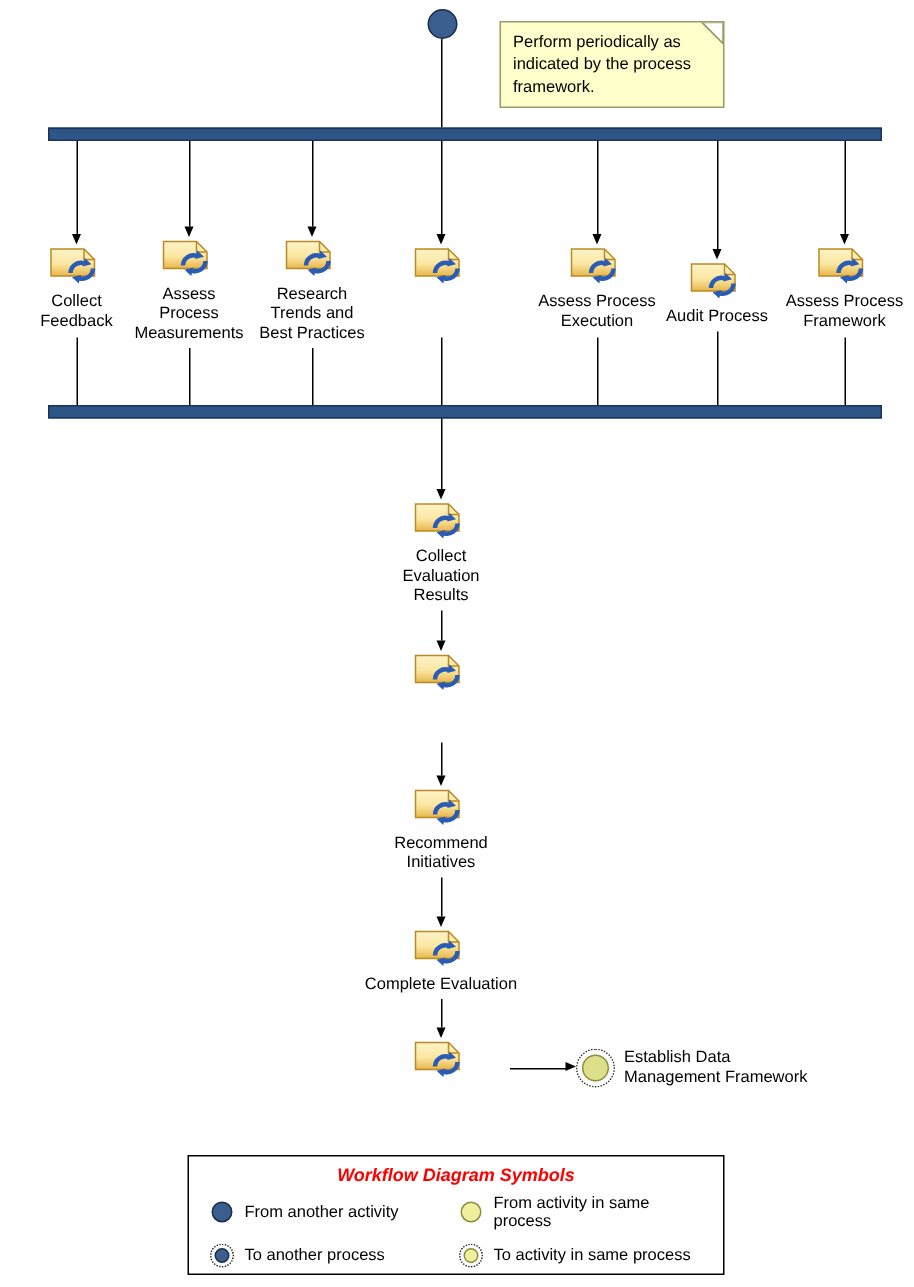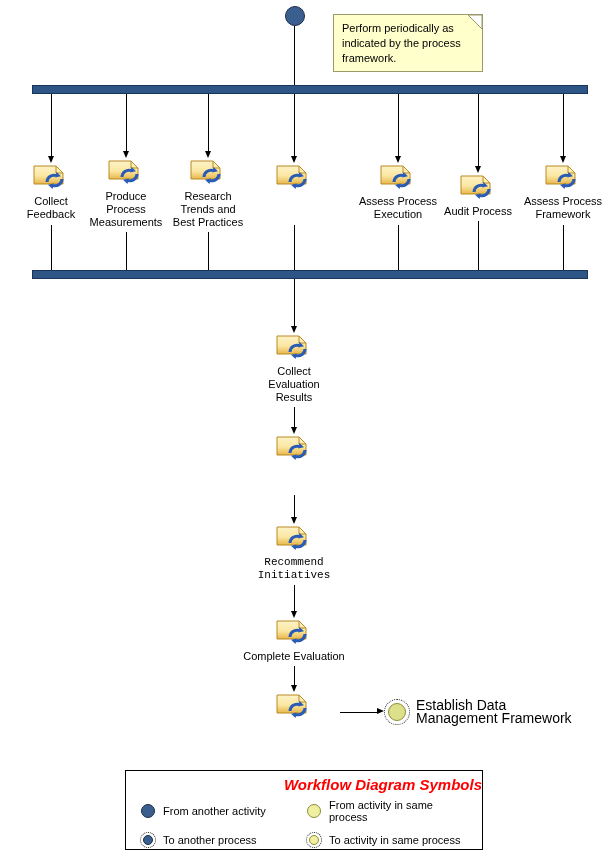--- a/index.html
+++ b/index.html
@@ -125,25 +125,25 @@
     overflow: hidden;
   }
   
   .legend {
     position: absolute;
     border: 1px solid #000000;
     background: #ffffff;
     box-sizing: border-box;
   }
   .legend-title {
-    text-align: right;
+    text-align: center;
     color: #ff0000;
     font-weight: bold;
     font-style: italic;
-    font-size: 15px;
+    font-size: 12px;
     margin-top: 5px;
   }
   .legend-grid {
     display: grid;
     grid-template-columns: 1fr 1fr;
     row-gap: 9px;
     margin-top: 6px;
     padding: 0 10px 0 14px;
   }
   .legend-item {
@@ -197,21 +197,21 @@
     position: absolute;
     left: 3px; top: 3px;
     width: 10px; height: 10px;
     border-radius: 50%;
     background: #eef0a0;
     border: 1px solid #8d8d3a;
     box-sizing: border-box;
   }
   .end-label {
     position: absolute;
-    font-size: 14px;
+    font-size: 11px;
     line-height: 13px;
     white-space: pre-line;
   }
 </style>
 </head>
 <body>
 
 <div id="canvas">
 
   <div class="note" id="note-box" style="left:333px; top:14px; width:150px; height:58px;">
@@ -280,21 +280,21 @@
     </defs>
     <polygon points="2,3 24,3 31,10 31,21 2,21" fill="url(#docg)" stroke="#b98a23" stroke-width="1"></polygon>
     <polyline points="24,3 24,10 31,10" fill="none" stroke="#b98a23" stroke-width="1"></polyline>
     <g>
       <path d="M15,19 A7,7 0 0 1 24,12.5" fill="none" stroke="#2a5bb5" stroke-width="3" stroke-linecap="butt"></path>
       <polygon points="24.5,9 29,13.2 23.2,14.6" fill="#2a5bb5"></polygon>
       <path d="M30,16 A7,7 0 0 1 21,22.5" fill="none" stroke="#2a5bb5" stroke-width="3" stroke-linecap="butt"></path>
       <polygon points="20.5,26 16,21.8 21.8,20.4" fill="#2a5bb5"></polygon>
     </g>
   </svg></div>
-      <div class="act-label">Produce
+      <div class="act-label">Assess
 Process
 Measurements</div>
     </div>
     <div class="activity" style="left:152px; top:158px; width:112px;">
       <div class="act-icon">
   <svg width="38" height="30" viewBox="0 0 38 30">
     <defs>
       <linearGradient id="docg" x1="0" y1="0" x2="0" y2="1">
         <stop offset="0%" stop-color="#fdf3c8"></stop>
         <stop offset="55%" stop-color="#fbe7a2"></stop>
@@ -462,21 +462,21 @@
     <polygon points="2,3 24,3 31,10 31,21 2,21" fill="url(#docg)" stroke="#b98a23" stroke-width="1"></polygon>
     <polyline points="24,3 24,10 31,10" fill="none" stroke="#b98a23" stroke-width="1"></polyline>
     <g>
       <path d="M15,19 A7,7 0 0 1 24,12.5" fill="none" stroke="#2a5bb5" stroke-width="3" stroke-linecap="butt"></path>
       <polygon points="24.5,9 29,13.2 23.2,14.6" fill="#2a5bb5"></polygon>
       <path d="M30,16 A7,7 0 0 1 21,22.5" fill="none" stroke="#2a5bb5" stroke-width="3" stroke-linecap="butt"></path>
       <polygon points="20.5,26 16,21.8 21.8,20.4" fill="#2a5bb5"></polygon>
     </g>
   </svg></div>
     </div>
-    <div class="activity" style="left:229px; top:524px; width:130px;font-family:Liberation Mono, monospace;">
+    <div class="activity" style="left:229px; top:524px; width:130px;">
       <div class="act-icon">
   <svg width="38" height="30" viewBox="0 0 38 30">
     <defs>
       <linearGradient id="docg" x1="0" y1="0" x2="0" y2="1">
         <stop offset="0%" stop-color="#fdf3c8"></stop>
         <stop offset="55%" stop-color="#fbe7a2"></stop>
         <stop offset="100%" stop-color="#e8b64a"></stop>
       </linearGradient>
     </defs>
     <polygon points="2,3 24,3 31,10 31,21 2,21" fill="url(#docg)" stroke="#b98a23" stroke-width="1"></polygon>

